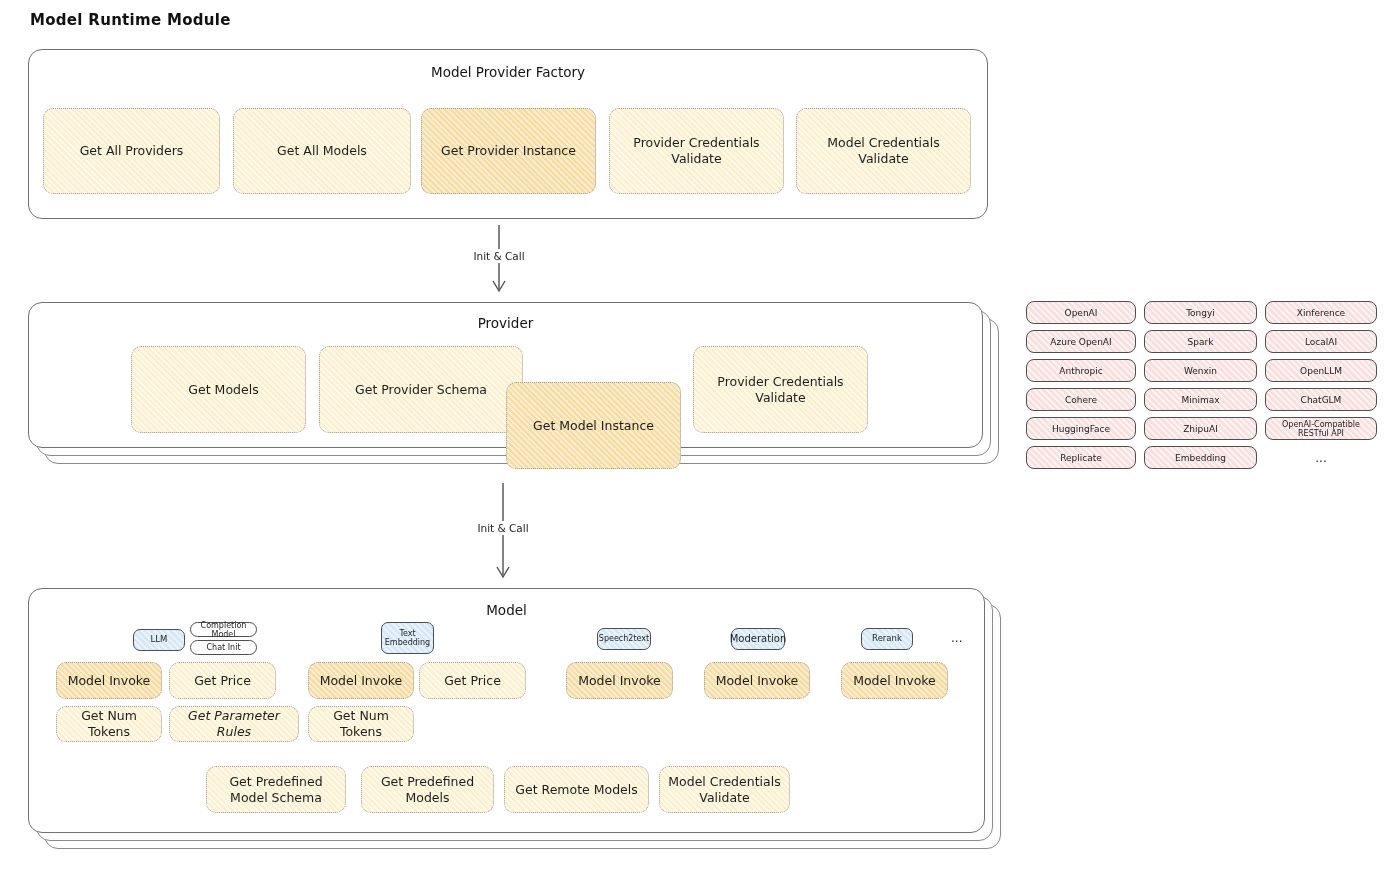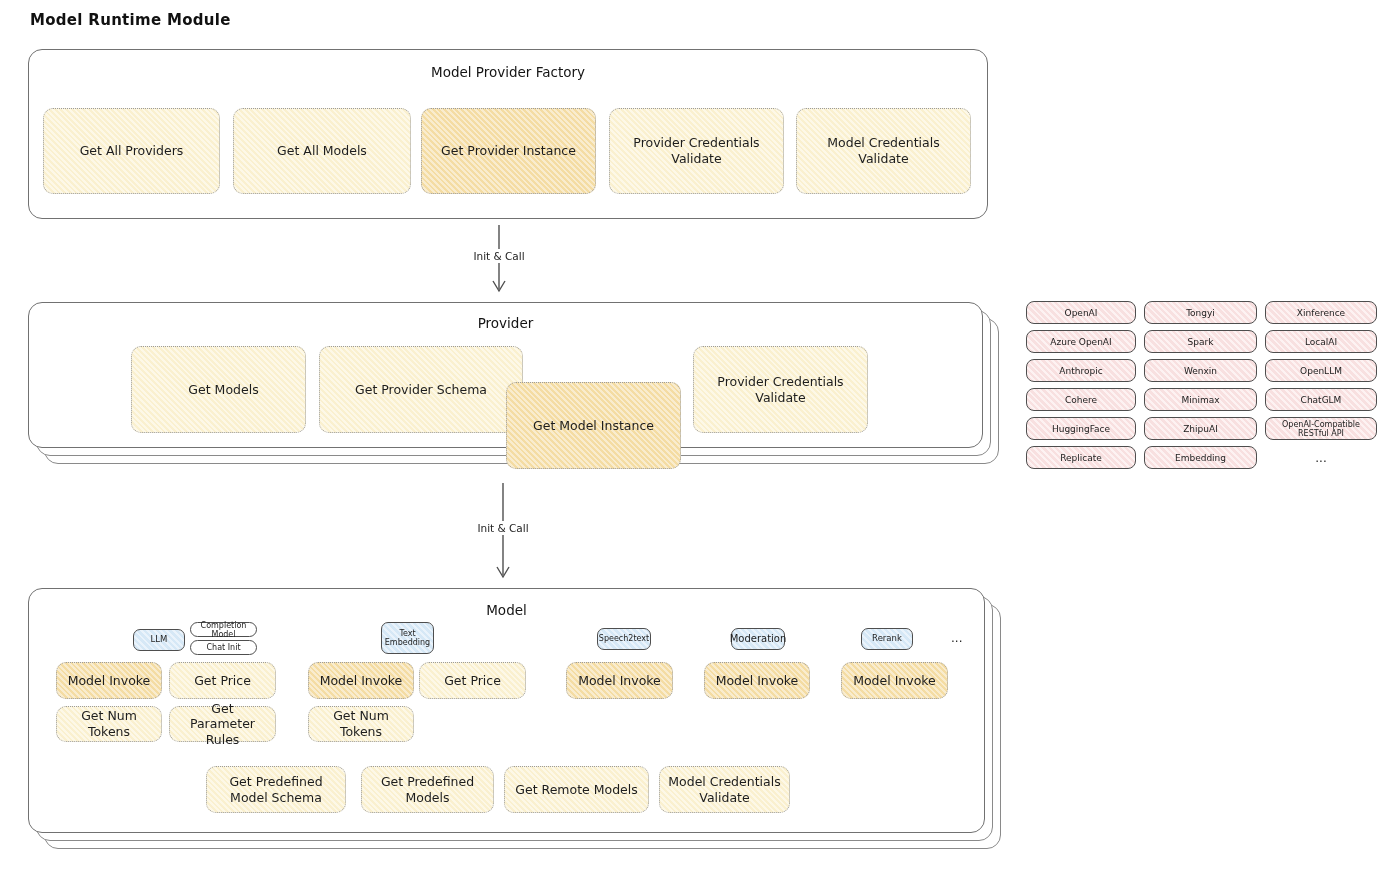--- a/index.html
+++ b/index.html
@@ -120,21 +120,21 @@
 
     <div class="abs node orange" style="left:27px;top:73px;width:106px;height:37px;">Model Invoke</div>
     <div class="abs node yellow" style="left:140px;top:73px;width:107px;height:37px;">Get Price</div>
     <div class="abs node orange" style="left:279px;top:73px;width:106px;height:37px;">Model Invoke</div>
     <div class="abs node yellow" style="left:390px;top:73px;width:107px;height:37px;">Get Price</div>
     <div class="abs node orange" style="left:537px;top:73px;width:107px;height:37px;">Model Invoke</div>
     <div class="abs node orange" style="left:675px;top:73px;width:106px;height:37px;">Model Invoke</div>
     <div class="abs node orange" style="left:812px;top:73px;width:107px;height:37px;">Model Invoke</div>
 
     <div class="abs node yellow" style="left:27px;top:117px;width:106px;height:36px;">Get Num Tokens</div>
-    <div class="abs node yellow" style="left:140px;top:117px;width:107px;height:36px;">Get Parameter Rules</div>
+    <div class="abs node yellow" style="left:140px;top:117px;width:130px;height:36px;font-style:italic;">Get Parameter Rules</div>
     <div class="abs node yellow" style="left:279px;top:117px;width:106px;height:36px;">Get Num Tokens</div>
 
     <div class="abs node yellow" style="left:177px;top:177px;width:140px;height:47px;">Get Predefined Model Schema</div>
     <div class="abs node yellow" style="left:332px;top:177px;width:133px;height:47px;">Get Predefined Models</div>
     <div class="abs node yellow" style="left:475px;top:177px;width:145px;height:47px;">Get Remote Models</div>
     <div class="abs node yellow" style="left:630px;top:177px;width:131px;height:47px;">Model Credentials Validate</div>
   </div>
 
 </div>
 

